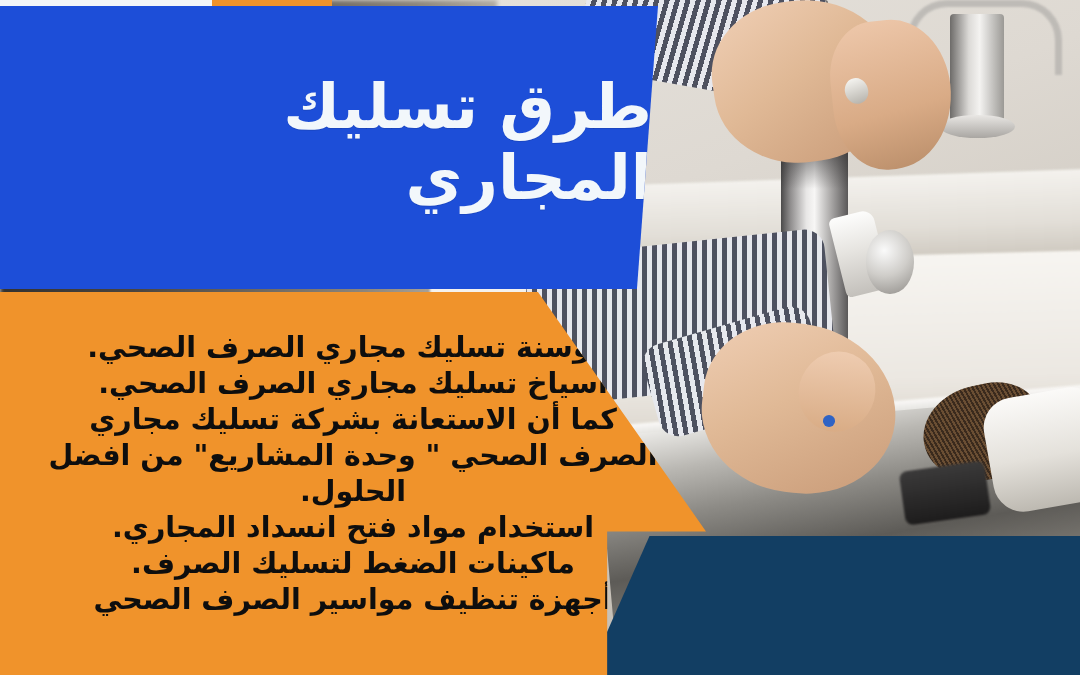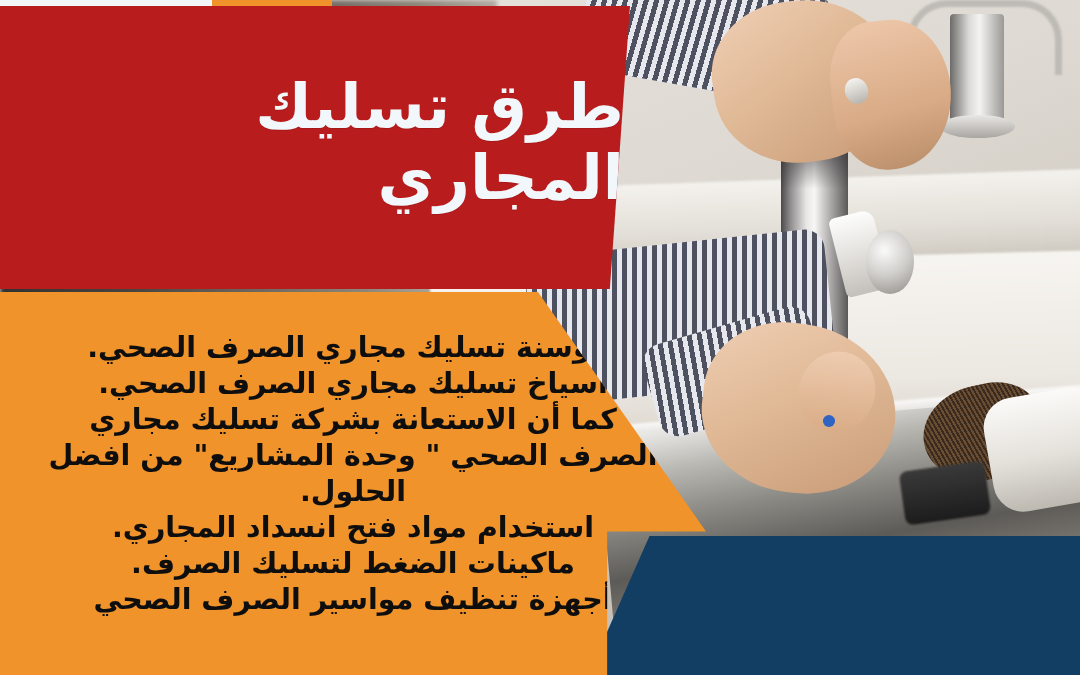--- a/index.html
+++ b/index.html
@@ -301,26 +301,27 @@
     left: 212px; top: 0;
     width: 120px; height: 6px;
     background: #f0932b;
     z-index: 6;
   }
 
   .blue-banner {
     position: absolute;
     left: 0; top: 6px;
     width: 630px; height: 283px;
-    background: #b91c1c;
+    background: #1d4ed8;
     z-index: 5;
     clip-path: polygon(0 0, 100% 0, 96.8% 100%, 0 100%);
     display: flex;
     align-items: center;
     justify-content: flex-end;
+    padding-left: 28px;
   }
   .title {
     color: #f2f7fb;
     font-size: 62px;
     font-weight: 700;
     line-height: 1.14;
     text-align: right;
     direction: rtl;
     margin: 0;
     padding: 0 18px 10px 0;

